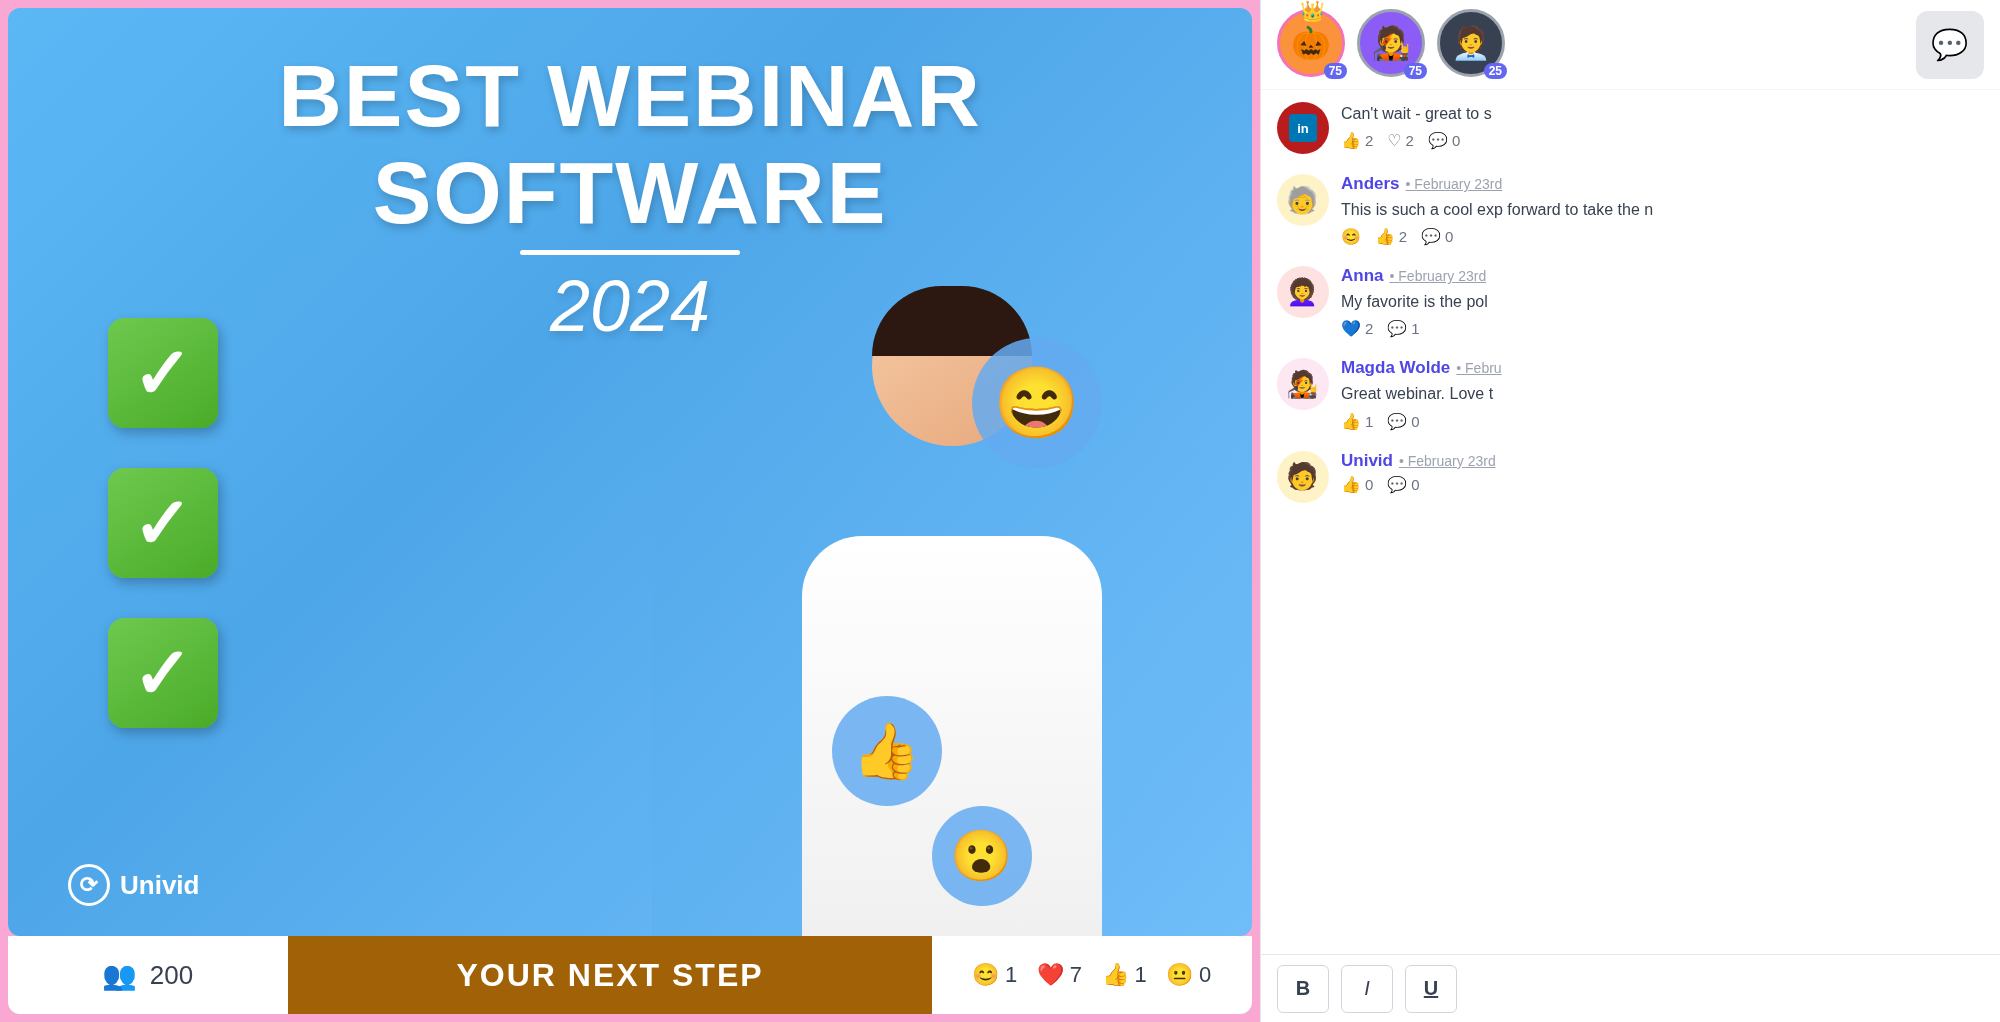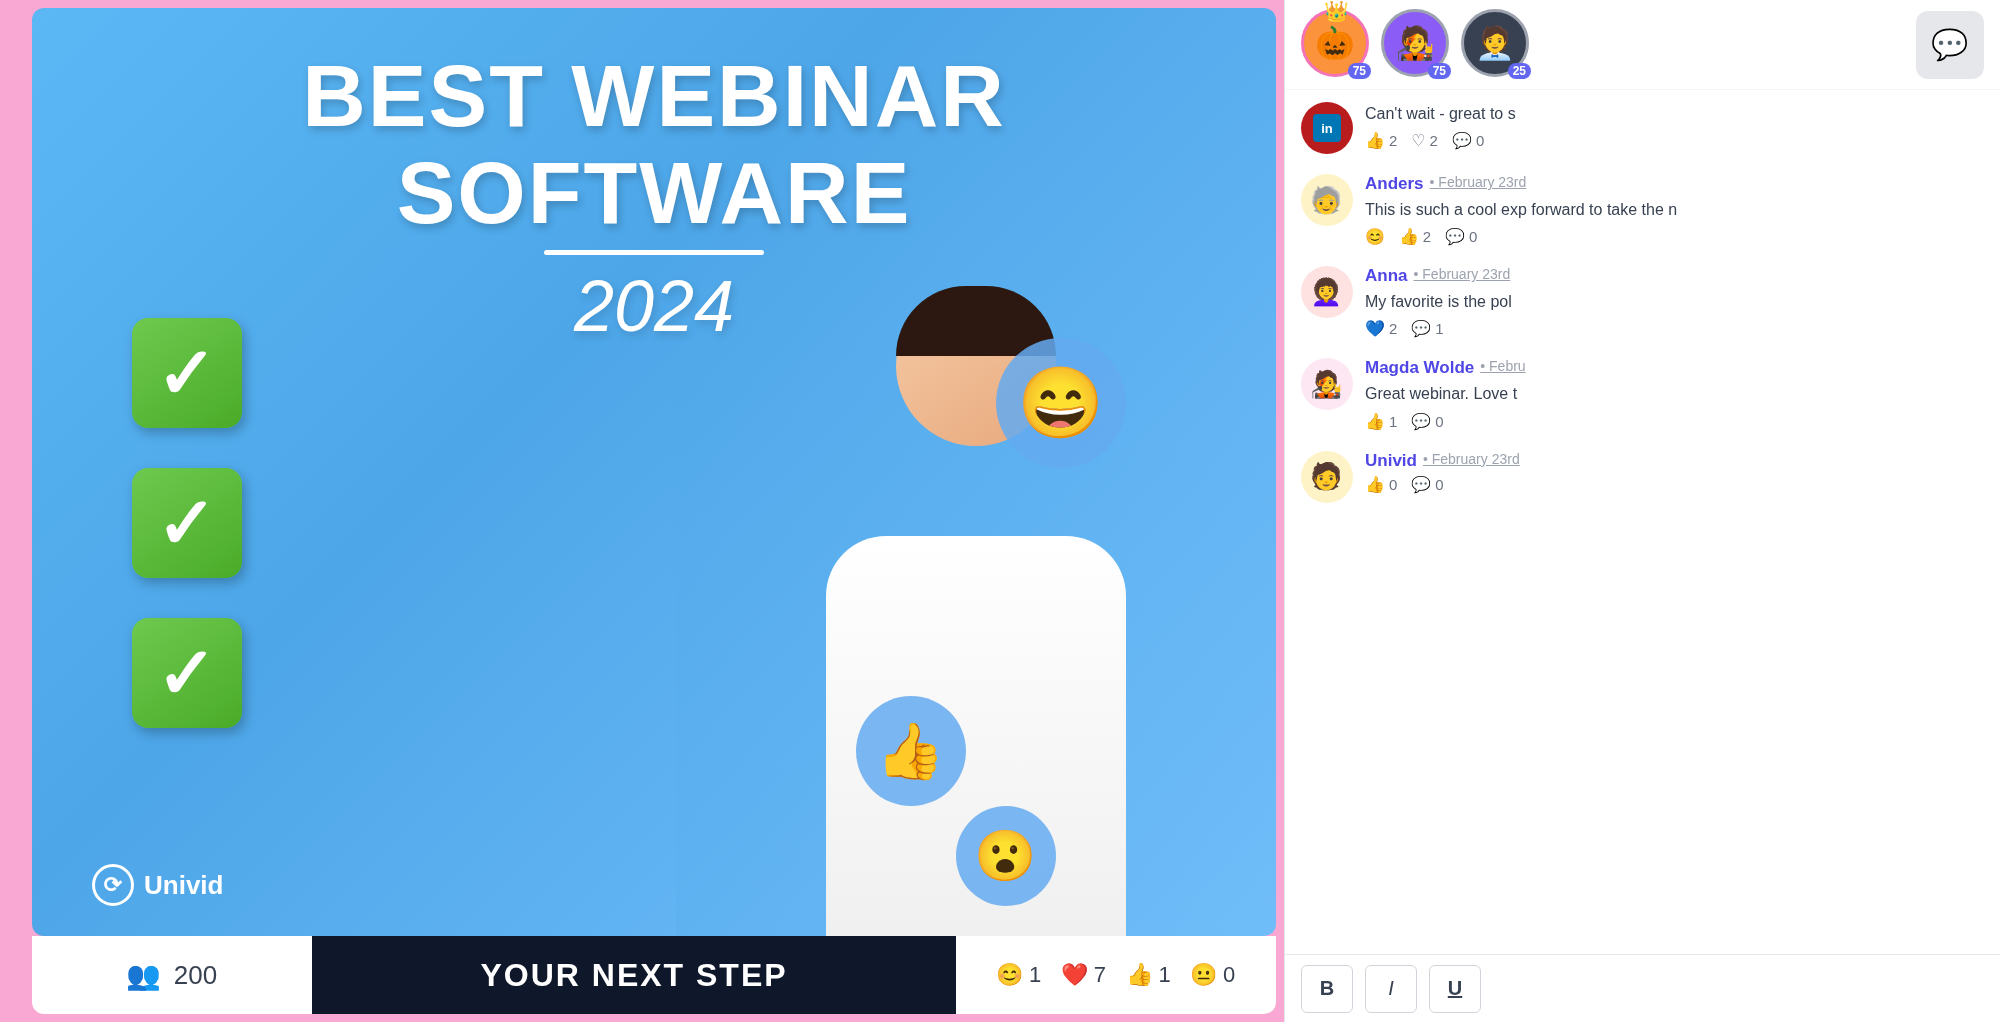--- a/index.html
+++ b/index.html
@@ -19,21 +19,20 @@
     }
 
     
     .video-area {
       flex: 0 0 1260px;
       width: 1260px;
       display: flex;
       flex-direction: column;
       background: #f9a8d4;
       padding: 8px;
-      margin-left: 24px;
     }
 
     .video-container {
       flex: 1;
       border-radius: 12px;
       overflow: hidden;
       position: relative;
       background: linear-gradient(135deg, #5bb8f5 0%, #4da6e8 40%, #74c0fc 100%);
     }
 
@@ -189,21 +188,21 @@
       color: #374151;
       font-weight: 500;
     }
 
     .people-icon {
       font-size: 28px;
     }
 
     .cta-button {
       flex: 1;
-      background: #0f172a;
+      background: #a16207;
       color: white;
       font-size: 32px;
       font-weight: 800;
       letter-spacing: 2px;
       display: flex;
       align-items: center;
       justify-content: center;
       height: 100%;
       cursor: pointer;
     }
@@ -324,20 +323,21 @@
       font-size: 26px;
       overflow: hidden;
     }
 
     .comment-body {
       flex: 1;
     }
 
     .comment-header {
       display: flex;
+      align-items: center;
       gap: 6px;
       margin-bottom: 4px;
     }
 
     .comment-author {
       font-size: 17px;
       font-weight: 600;
       color: #4f46e5;
     }
 

